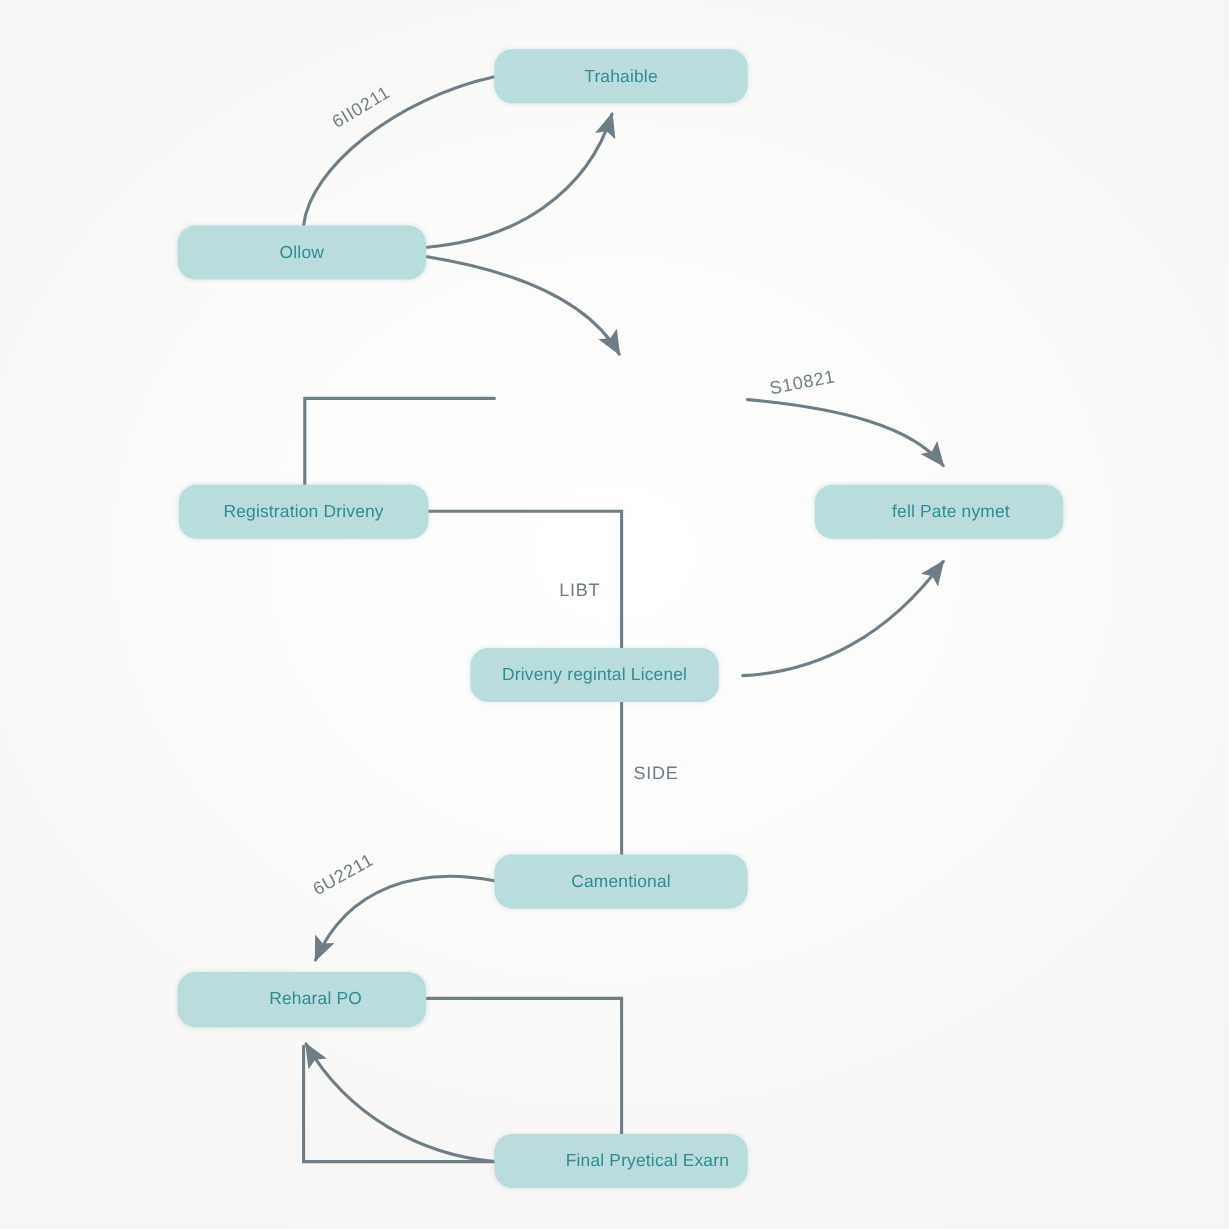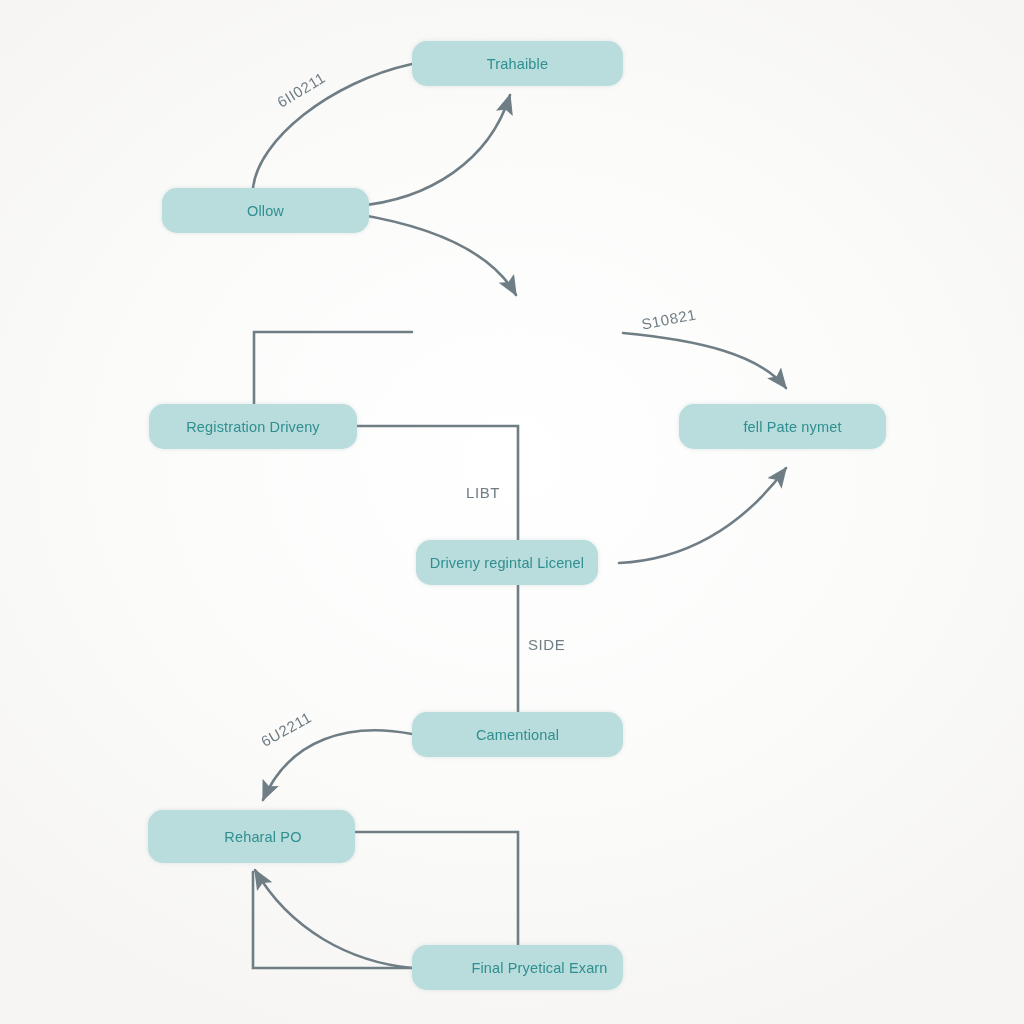--- a/index.html
+++ b/index.html
@@ -105,42 +105,42 @@
 
       <path marker-end="url(#arrowhead)" d="M 412,968 C 350,962 290,930 255,870"></path>
       <path d="M 412,968 L 253,968 L 253,872"></path>
     </g>
   </svg>
 
   <div class="node" style="left:412px; top:41px; width:211px; height:45px;">
     <span class="node-label">Trahaible</span>
   </div>
 
-  <div class="node" style="left:148px; top:188px; width:207px; height:45px;margin-left:14px;">
+  <div class="node" style="left:148px; top:188px; width:207px; height:45px;">
     <span class="node-label">Ollow</span>
   </div>
 
 
   <div class="node" style="left:149px; top:404px; width:208px; height:45px;">
     <span class="node-label">Registration Driveny</span>
   </div>
 
   <div class="node" style="left:679px; top:404px; width:207px; height:45px;padding-left:20px;">
     <span class="node-label">fell Pate nymet</span>
   </div>
 
-  <div class="node" style="left:416px; top:540px; width:182px; height:45px;">
+  <div class="node" style="left:392px; top:540px; width:207px; height:45px;">
     <span class="node-label">Driveny regintal Licenel</span>
   </div>
 
   <div class="node" style="left:412px; top:712px; width:211px; height:45px;">
     <span class="node-label">Camentional</span>
   </div>
 
-  <div class="node" style="left:148px; top:810px; width:207px; height:53px;padding-left:23px;">
+  <div class="node" style="left:148px; top:810px; width:207px; height:46px;padding-left:23px;">
     <span class="node-label">Reharal PO</span>
   </div>
 
   <div class="node" style="left:412px; top:945px; width:211px; height:45px;padding-left:44px;">
     <span class="node-label">Final Pryetical Exarn</span>
   </div>
 
   <div class="edge-label rot-a" style="left:274px; top:96px;">6ΙΙ0211</div>
 
   <div class="edge-label rot-b" style="left:640px; top:316px;">S10821</div>

